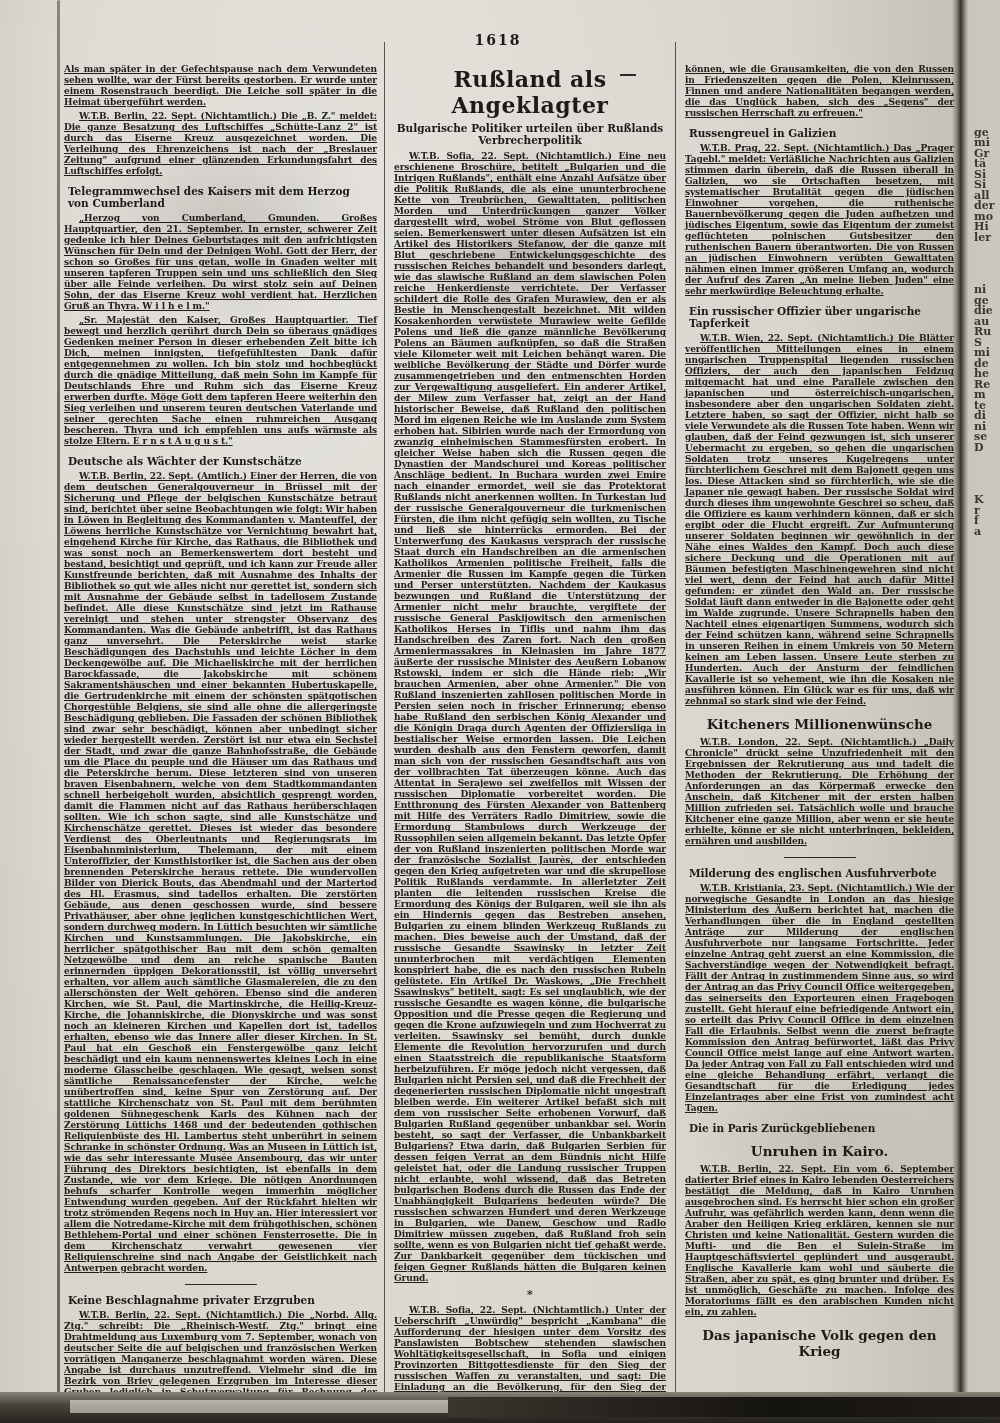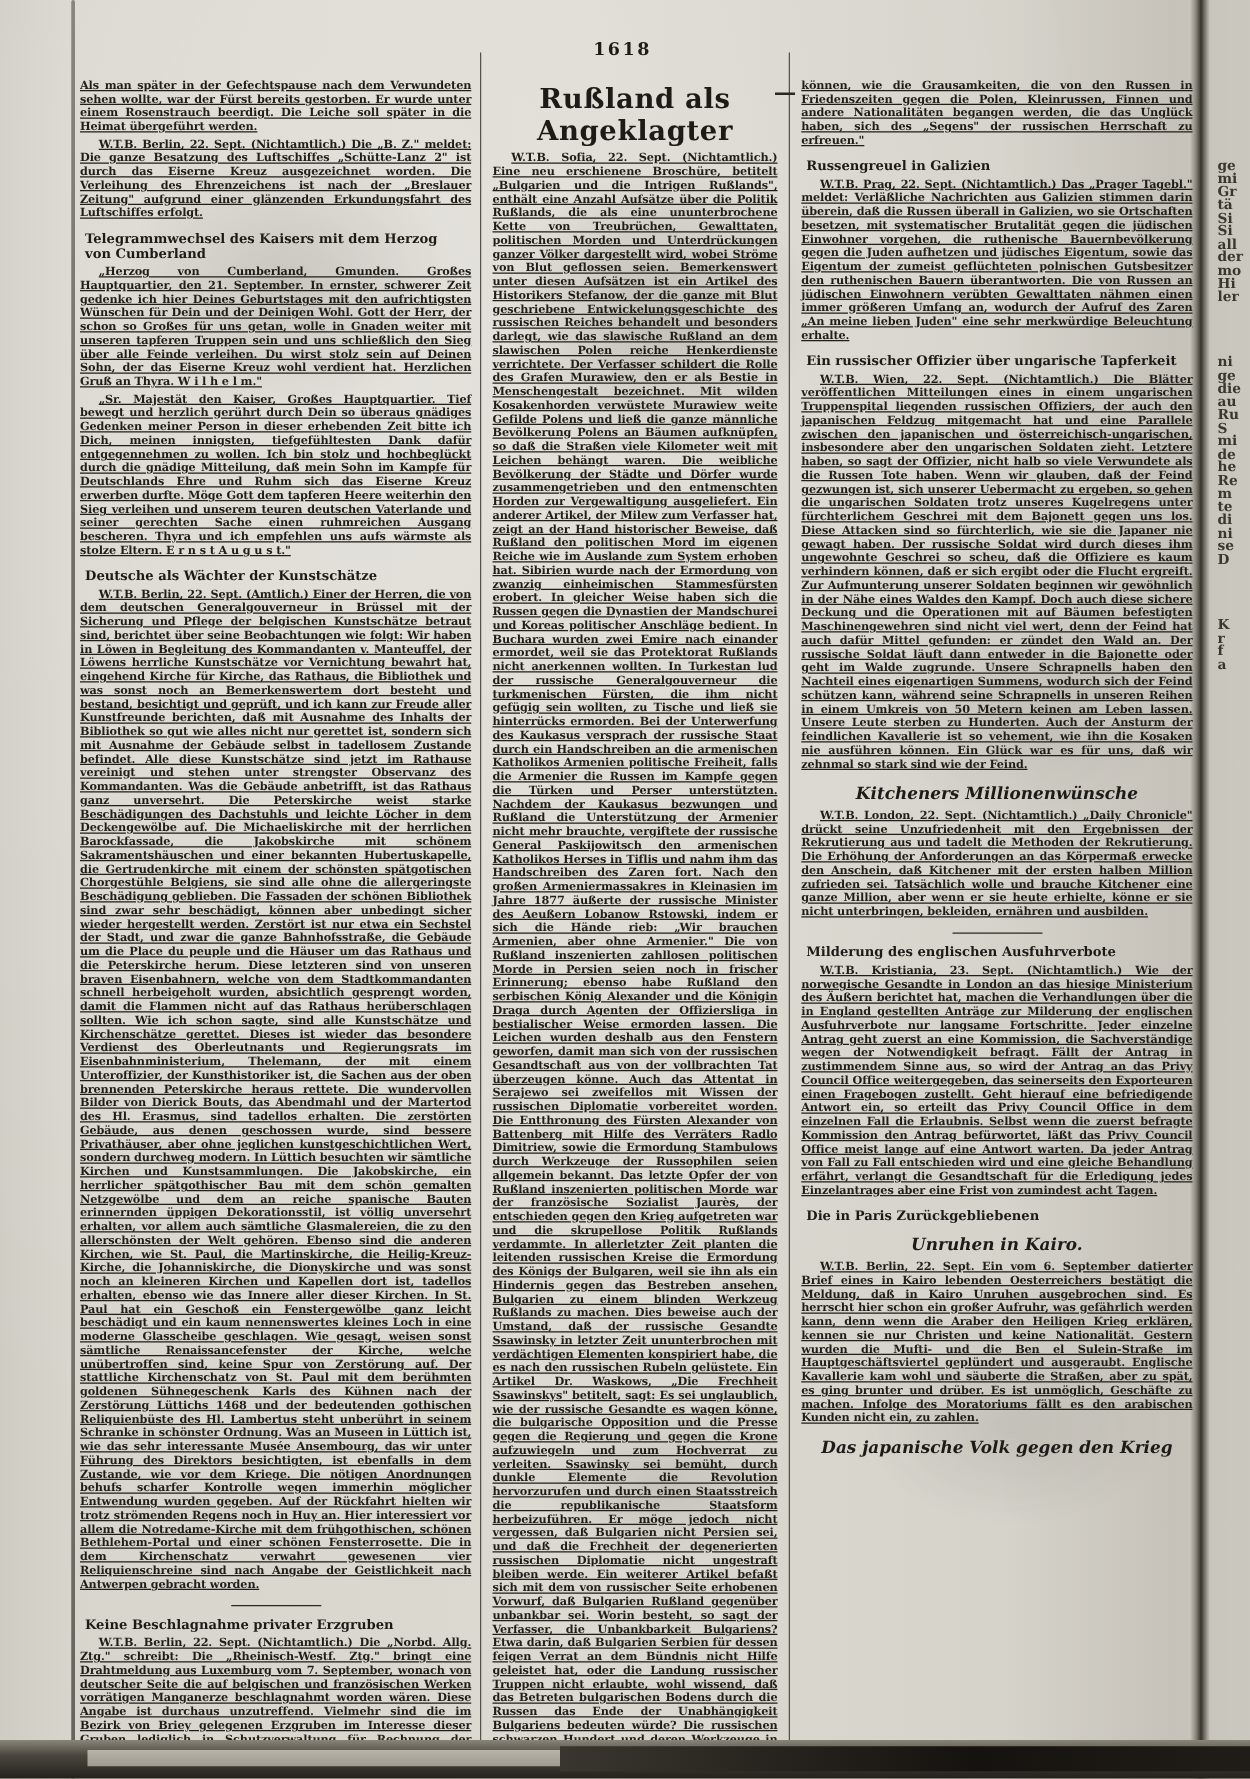--- a/index.html
+++ b/index.html
@@ -39,32 +39,32 @@
   .s5{left:690px;top:1060px;width:240px;height:160px;
     background:radial-gradient(ellipse,rgba(70,66,58,.12),transparent 70%);}
 
   .pagenum{position:absolute;left:438px;top:32px;width:120px;text-align:center;
     font-size:14px;font-weight:bold;letter-spacing:2px;}
 
   .cols{position:absolute;left:64px;top:42px;width:894px;height:1350px;
     display:flex;}
   .col{overflow:hidden;box-sizing:border-box;padding-top:22px;}
   .col-left{width:320px;padding-right:7px;}
-  .col-mid{width:248px;border-left:1px solid rgba(40,37,31,.75);
+  .col-mid{width:292px;border-left:1px solid rgba(40,37,31,.75);
     border-right:1px solid rgba(40,37,31,.75);padding-left:9px;padding-right:9px;}
   .col-right{flex:1;padding-left:9px;padding-right:4px;}
 
   .para{font-size:9px;line-height:11px;text-align:justify;font-weight:bold;
     letter-spacing:-0.1px;margin:0 0 3px 0;text-indent:15px;
     color:#201e19;text-decoration:underline;}
   .para-flush{text-indent:0;}
   .display{font-size:22px;font-weight:bold;text-align:center;margin:2px 0 4px 0;
     letter-spacing:.5px;}
   .subhead{font-size:10.5px;font-weight:bold;text-align:center;margin:0 0 5px 0;}
-  .head-md{font-size:13.5px;font-weight:bold;text-align:center;margin:9px 0 5px 0;font-style:italic;}
+  .head-md{font-size:13.5px;font-weight:bold;text-align:center;margin:9px 0 5px 0;}
   .head-sm{font-size:10.5px;font-weight:bold;text-align:left;margin:8px 4px 4px 4px;}
   .rule{width:72px;border-top:1px solid #2a2822;margin:10px auto 9px auto;}
   .star{text-align:center;font-size:11px;font-weight:bold;margin:4px 0;}
 
   .edge-frag{position:absolute;left:974px;top:96px;width:26px;
     font-size:11px;line-height:10.5px;font-weight:bold;color:#3a372f;
     white-space:pre;overflow:hidden;height:1290px;}
   .edge-frag div{height:10.5px;}
   .headline-dash{position:absolute;left:620px;top:74px;width:16px;height:2px;
     background:#2a2822;}
@@ -93,20 +93,21 @@
         <div class="para">„Herzog von Cumberland, Gmunden. Großes Hauptquartier, den 21. September. In ernster, schwerer Zeit gedenke ich hier Deines Geburtstages mit den aufrichtigsten Wünschen für Dein und der Deinigen Wohl. Gott der Herr, der schon so Großes für uns getan, wolle in Gnaden weiter mit unseren tapferen Truppen sein und uns schließlich den Sieg über alle Feinde verleihen. Du wirst stolz sein auf Deinen Sohn, der das Eiserne Kreuz wohl verdient hat. Herzlichen Gruß an Thyra.  W i l h e l m."</div>
         <div class="para">„Sr. Majestät den Kaiser, Großes Hauptquartier. Tief bewegt und herzlich gerührt durch Dein so überaus gnädiges Gedenken meiner Person in dieser erhebenden Zeit bitte ich Dich, meinen innigsten, tiefgefühltesten Dank dafür entgegennehmen zu wollen. Ich bin stolz und hochbeglückt durch die gnädige Mitteilung, daß mein Sohn im Kampfe für Deutschlands Ehre und Ruhm sich das Eiserne Kreuz erwerben durfte. Möge Gott dem tapferen Heere weiterhin den Sieg verleihen und unserem teuren deutschen Vaterlande und seiner gerechten Sache einen ruhmreichen Ausgang bescheren. Thyra und ich empfehlen uns aufs wärmste als stolze Eltern.  E r n s t  A u g u s t."</div>
         <div class="head-sm">Deutsche als Wächter der Kunstschätze</div>
         <div class="para">W.T.B. Berlin, 22. Sept. (Amtlich.) Einer der Herren, die von dem deutschen Generalgouverneur in Brüssel mit der Sicherung und Pflege der belgischen Kunstschätze betraut sind, berichtet über seine Beobachtungen wie folgt: Wir haben in Löwen in Begleitung des Kommandanten v. Manteuffel, der Löwens herrliche Kunstschätze vor Vernichtung bewahrt hat, eingehend Kirche für Kirche, das Rathaus, die Bibliothek und was sonst noch an Bemerkenswertem dort besteht und bestand, besichtigt und geprüft, und ich kann zur Freude aller Kunstfreunde berichten, daß mit Ausnahme des Inhalts der Bibliothek so gut wie alles nicht nur gerettet ist, sondern sich mit Ausnahme der Gebäude selbst in tadellosem Zustande befindet. Alle diese Kunstschätze sind jetzt im Rathause vereinigt und stehen unter strengster Observanz des Kommandanten. Was die Gebäude anbetrifft, ist das Rathaus ganz unversehrt. Die Peterskirche weist starke Beschädigungen des Dachstuhls und leichte Löcher in dem Deckengewölbe auf. Die Michaeliskirche mit der herrlichen Barockfassade, die Jakobskirche mit schönem Sakramentshäuschen und einer bekannten Hubertuskapelle, die Gertrudenkirche mit einem der schönsten spätgotischen Chorgestühle Belgiens, sie sind alle ohne die allergeringste Beschädigung geblieben. Die Fassaden der schönen Bibliothek sind zwar sehr beschädigt, können aber unbedingt sicher wieder hergestellt werden. Zerstört ist nur etwa ein Sechstel der Stadt, und zwar die ganze Bahnhofsstraße, die Gebäude um die Place du peuple und die Häuser um das Rathaus und die Peterskirche herum. Diese letzteren sind von unseren braven Eisenbahnern, welche von dem Stadtkommandanten schnell herbeigeholt wurden, absichtlich gesprengt worden, damit die Flammen nicht auf das Rathaus herüberschlagen sollten. Wie ich schon sagte, sind alle Kunstschätze und Kirchenschätze gerettet. Dieses ist wieder das besondere Verdienst des Oberleutnants und Regierungsrats im Eisenbahnministerium, Thelemann, der mit einem Unteroffizier, der Kunsthistoriker ist, die Sachen aus der oben brennenden Peterskirche heraus rettete. Die wundervollen Bilder von Dierick Bouts, das Abendmahl und der Martertod des Hl. Erasmus, sind tadellos erhalten. Die zerstörten Gebäude, aus denen geschossen wurde, sind bessere Privathäuser, aber ohne jeglichen kunstgeschichtlichen Wert, sondern durchweg modern. In Lüttich besuchten wir sämtliche Kirchen und Kunstsammlungen. Die Jakobskirche, ein herrlicher spätgothischer Bau mit dem schön gemalten Netzgewölbe und dem an reiche spanische Bauten erinnernden üppigen Dekorationsstil, ist völlig unversehrt erhalten, vor allem auch sämtliche Glasmalereien, die zu den allerschönsten der Welt gehören. Ebenso sind die anderen Kirchen, wie St. Paul, die Martinskirche, die Heilig-Kreuz-Kirche, die Johanniskirche, die Dionyskirche und was sonst noch an kleineren Kirchen und Kapellen dort ist, tadellos erhalten, ebenso wie das Innere aller dieser Kirchen. In St. Paul hat ein Geschoß ein Fenstergewölbe ganz leicht beschädigt und ein kaum nennenswertes kleines Loch in eine moderne Glasscheibe geschlagen. Wie gesagt, weisen sonst sämtliche Renaissancefenster der Kirche, welche unübertroffen sind, keine Spur von Zerstörung auf. Der stattliche Kirchenschatz von St. Paul mit dem berühmten goldenen Sühnegeschenk Karls des Kühnen nach der Zerstörung Lüttichs 1468 und der bedeutenden gothischen Reliquienbüste des Hl. Lambertus steht unberührt in seinem Schranke in schönster Ordnung. Was an Museen in Lüttich ist, wie das sehr interessante Musée Ansembourg, das wir unter Führung des Direktors besichtigten, ist ebenfalls in dem Zustande, wie vor dem Kriege. Die nötigen Anordnungen behufs scharfer Kontrolle wegen immerhin möglicher Entwendung wurden gegeben. Auf der Rückfahrt hielten wir trotz strömenden Regens noch in Huy an. Hier interessiert vor allem die Notredame-Kirche mit dem frühgothischen, schönen Bethlehem-Portal und einer schönen Fensterrosette. Die in dem Kirchenschatz verwahrt gewesenen vier Reliquienschreine sind nach Angabe der Geistlichkeit nach Antwerpen gebracht worden.</div>
         <div class="rule"></div>
         <div class="head-sm">Keine Beschlagnahme privater Erzgruben</div>
         <div class="para">W.T.B. Berlin, 22. Sept. (Nichtamtlich.) Die „Norbd. Allg. Ztg." schreibt: Die „Rheinisch-Westf. Ztg." bringt eine Drahtmeldung aus Luxemburg vom 7. September, wonach von deutscher Seite die auf belgischen und französischen Werken vorrätigen Manganerze beschlagnahmt worden wären. Diese Angabe ist durchaus unzutreffend. Vielmehr sind die im Bezirk von Briey gelegenen Erzgruben im Interesse dieser Gruben lediglich in Schutzverwaltung für Rechnung der Eigentümer genommen worden. Die ordnungsmäßige Verwaltung schließt auch die Verwertung vorhandener Vorräte ein, um sie vor dem Verderben durch längere Lagerung zu bewahren. Die Schutzverwaltung war im Interesse der Gruben selbst geboten, um ein Ersaufen zu verhindern. Von einer Beschlagnahme privaten Eigentums ist nicht die Rede; noch weniger, daß diese als Vergeltungsmaßnahme gegen die angebliche Vergewaltigung deutschen Privateigentums durch England gedacht wäre.</div>
       </div>
     <div class="col col-mid">
         <div class="display">Rußland als Angeklagter</div>
+        <div class="subhead">Bulgarische Politiker urteilen über Rußlands Verbrecherpolitik</div>
         <div class="para">W.T.B. Sofia, 22. Sept. (Nichtamtlich.) Eine neu erschienene Broschüre, betitelt „Bulgarien und die Intrigen Rußlands", enthält eine Anzahl Aufsätze über die Politik Rußlands, die als eine ununterbrochene Kette von Treubrüchen, Gewalttaten, politischen Morden und Unterdrückungen ganzer Völker dargestellt wird, wobei Ströme von Blut geflossen seien. Bemerkenswert unter diesen Aufsätzen ist ein Artikel des Historikers Stefanow, der die ganze mit Blut geschriebene Entwickelungsgeschichte des russischen Reiches behandelt und besonders darlegt, wie das slawische Rußland an dem slawischen Polen reiche Henkerdienste verrichtete. Der Verfasser schildert die Rolle des Grafen Murawiew, den er als Bestie in Menschengestalt bezeichnet. Mit wilden Kosakenhorden verwüstete Murawiew weite Gefilde Polens und ließ die ganze männliche Bevölkerung Polens an Bäumen aufknüpfen, so daß die Straßen viele Kilometer weit mit Leichen behängt waren. Die weibliche Bevölkerung der Städte und Dörfer wurde zusammengetrieben und den entmenschten Horden zur Vergewaltigung ausgeliefert. Ein anderer Artikel, der Milew zum Verfasser hat, zeigt an der Hand historischer Beweise, daß Rußland den politischen Mord im eigenen Reiche wie im Auslande zum System erhoben hat. Sibirien wurde nach der Ermordung von zwanzig einheimischen Stammesfürsten erobert. In gleicher Weise haben sich die Russen gegen die Dynastien der Mandschurei und Koreas politischer Anschläge bedient. In Buchara wurden zwei Emire nach einander ermordet, weil sie das Protektorat Rußlands nicht anerkennen wollten. In Turkestan lud der russische Generalgouverneur die turkmenischen Fürsten, die ihm nicht gefügig sein wollten, zu Tische und ließ sie hinterrücks ermorden. Bei der Unterwerfung des Kaukasus versprach der russische Staat durch ein Handschreiben an die armenischen Katholikos Armenien politische Freiheit, falls die Armenier die Russen im Kampfe gegen die Türken und Perser unterstützten. Nachdem der Kaukasus bezwungen und Rußland die Unterstützung der Armenier nicht mehr brauchte, vergiftete der russische General Paskijowitsch den armenischen Katholikos Herses in Tiflis und nahm ihm das Handschreiben des Zaren fort. Nach den großen Armeniermassakres in Kleinasien im Jahre 1877 äußerte der russische Minister des Aeußern Lobanow Rstowski, indem er sich die Hände rieb: „Wir brauchen Armenien, aber ohne Armenier." Die von Rußland inszenierten zahllosen politischen Morde in Persien seien noch in frischer Erinnerung; ebenso habe Rußland den serbischen König Alexander und die Königin Draga durch Agenten der Offiziersliga in bestialischer Weise ermorden lassen. Die Leichen wurden deshalb aus den Fenstern geworfen, damit man sich von der russischen Gesandtschaft aus von der vollbrachten Tat überzeugen könne. Auch das Attentat in Serajewo sei zweifellos mit Wissen der russischen Diplomatie vorbereitet worden. Die Entthronung des Fürsten Alexander von Battenberg mit Hilfe des Verräters Radlo Dimitriew, sowie die Ermordung Stambulows durch Werkzeuge der Russophilen seien allgemein bekannt. Das letzte Opfer der von Rußland inszenierten politischen Morde war der französische Sozialist Jaurès, der entschieden gegen den Krieg aufgetreten war und die skrupellose Politik Rußlands verdammte. In allerletzter Zeit planten die leitenden russischen Kreise die Ermordung des Königs der Bulgaren, weil sie ihn als ein Hindernis gegen das Bestreben ansehen, Bulgarien zu einem blinden Werkzeug Rußlands zu machen. Dies beweise auch der Umstand, daß der russische Gesandte Ssawinsky in letzter Zeit ununterbrochen mit verdächtigen Elementen konspiriert habe, die es nach den russischen Rubeln gelüstete. Ein Artikel Dr. Waskows, „Die Frechheit Ssawinskys" betitelt, sagt: Es sei unglaublich, wie der russische Gesandte es wagen könne, die bulgarische Opposition und die Presse gegen die Regierung und gegen die Krone aufzuwiegeln und zum Hochverrat zu verleiten. Ssawinsky sei bemüht, durch dunkle Elemente die Revolution hervorzurufen und durch einen Staatsstreich die republikanische Staatsform herbeizuführen. Er möge jedoch nicht vergessen, daß Bulgarien nicht Persien sei, und daß die Frechheit der degenerierten russischen Diplomatie nicht ungestraft bleiben werde. Ein weiterer Artikel befaßt sich mit dem von russischer Seite erhobenen Vorwurf, daß Bulgarien Rußland gegenüber unbankbar sei. Worin besteht, so sagt der Verfasser, die Unbankbarkeit Bulgariens? Etwa darin, daß Bulgarien Serbien für dessen feigen Verrat an dem Bündnis nicht Hilfe geleistet hat, oder die Landung russischer Truppen nicht erlaubte, wohl wissend, daß das Betreten bulgarischen Bodens durch die Russen das Ende der Unabhängigkeit Bulgariens bedeuten würde? Die russischen schwarzen Hundert und deren Werkzeuge in Bulgarien, wie Danew, Geschow und Radlo Dimitriew müssen zugeben, daß Rußland froh sein sollte, wenn es von Bulgarien nicht tief gehaßt werde. Zur Dankbarkeit gegenüber dem tückischen und feigen Gegner Rußlands hätten die Bulgaren keinen Grund.</div>
         <div class="star">*</div>
         <div class="para">W.T.B. Sofia, 22. Sept. (Nichtamtlich.) Unter der Ueberschrift „Unwürdig" bespricht „Kambana" die Aufforderung der hiesigen unter dem Vorsitz des Panslawisten Bobtschew stehenden slawischen Wohltätigkeitsgesellschaft, in Sofia und einigen Provinzorten Bittgottesdienste für den Sieg der russischen Waffen zu veranstalten, und sagt: Die Einladung an die Bevölkerung, für den Sieg der Waffen des fremden Staates zu beten, der den jetzigen Weltbrand entfacht habe, um die Räuber Mazedoniens und die Mörder zehntausender mazedonischer Bulgaren zu beschützen, ist eine Entweihung der teuersten Gefühle des bulgarischen Volkes. — Die „Bulgarische Handelsztg." schreibt: Die bisherigen Erfolge Oesterreich-Ungarns und Deutschlands bürgen dafür, daß nicht die Entente den Frieden diktieren wird. Mit dem Traum der Russen wird es vorüber sein. Sie werden geschlagen heimkehren und zu Hause die Fackel der Revolution vorfinden, die tief in die sibirischen Steppen hineinleuchten wird.</div>
       </div>
     <div class="col col-right">
         <div class="para para-flush">können, wie die Grausamkeiten, die von den Russen in Friedenszeiten gegen die Polen, Kleinrussen, Finnen und andere Nationalitäten begangen werden, die das Unglück haben, sich des „Segens" der russischen Herrschaft zu erfreuen."</div>
         <div class="head-sm">Russengreuel in Galizien</div>
         <div class="para">W.T.B. Prag, 22. Sept. (Nichtamtlich.) Das „Prager Tagebl." meldet: Verläßliche Nachrichten aus Galizien stimmen darin überein, daß die Russen überall in Galizien, wo sie Ortschaften besetzen, mit systematischer Brutalität gegen die jüdischen Einwohner vorgehen, die ruthenische Bauernbevölkerung gegen die Juden aufhetzen und jüdisches Eigentum, sowie das Eigentum der zumeist geflüchteten polnischen Gutsbesitzer den ruthenischen Bauern überantworten. Die von Russen an jüdischen Einwohnern verübten Gewalttaten nähmen einen immer größeren Umfang an, wodurch der Aufruf des Zaren „An meine lieben Juden" eine sehr merkwürdige Beleuchtung erhalte.</div>
         <div class="head-sm">Ein russischer Offizier über ungarische Tapferkeit</div>
         <div class="para">W.T.B. Wien, 22. Sept. (Nichtamtlich.) Die Blätter veröffentlichen Mitteilungen eines in einem ungarischen Truppenspital liegenden russischen Offiziers, der auch den japanischen Feldzug mitgemacht hat und eine Parallele zwischen den japanischen und österreichisch-ungarischen, insbesondere aber den ungarischen Soldaten zieht. Letztere haben, so sagt der Offizier, nicht halb so viele Verwundete als die Russen Tote haben. Wenn wir glauben, daß der Feind gezwungen ist, sich unserer Uebermacht zu ergeben, so gehen die ungarischen Soldaten trotz unseres Kugelregens unter fürchterlichem Geschrei mit dem Bajonett gegen uns los. Diese Attacken sind so fürchterlich, wie sie die Japaner nie gewagt haben. Der russische Soldat wird durch dieses ihm ungewohnte Geschrei so scheu, daß die Offiziere es kaum verhindern können, daß er sich ergibt oder die Flucht ergreift. Zur Aufmunterung unserer Soldaten beginnen wir gewöhnlich in der Nähe eines Waldes den Kampf. Doch auch diese sichere Deckung und die Operationen mit auf Bäumen befestigten Maschinengewehren sind nicht viel wert, denn der Feind hat auch dafür Mittel gefunden: er zündet den Wald an. Der russische Soldat läuft dann entweder in die Bajonette oder geht im Walde zugrunde. Unsere Schrapnells haben den Nachteil eines eigenartigen Summens, wodurch sich der Feind schützen kann, während seine Schrapnells in unseren Reihen in einem Umkreis von 50 Metern keinen am Leben lassen. Unsere Leute sterben zu Hunderten. Auch der Ansturm der feindlichen Kavallerie ist so vehement, wie ihn die Kosaken nie ausführen können. Ein Glück war es für uns, daß wir zehnmal so stark sind wie der Feind.</div>

